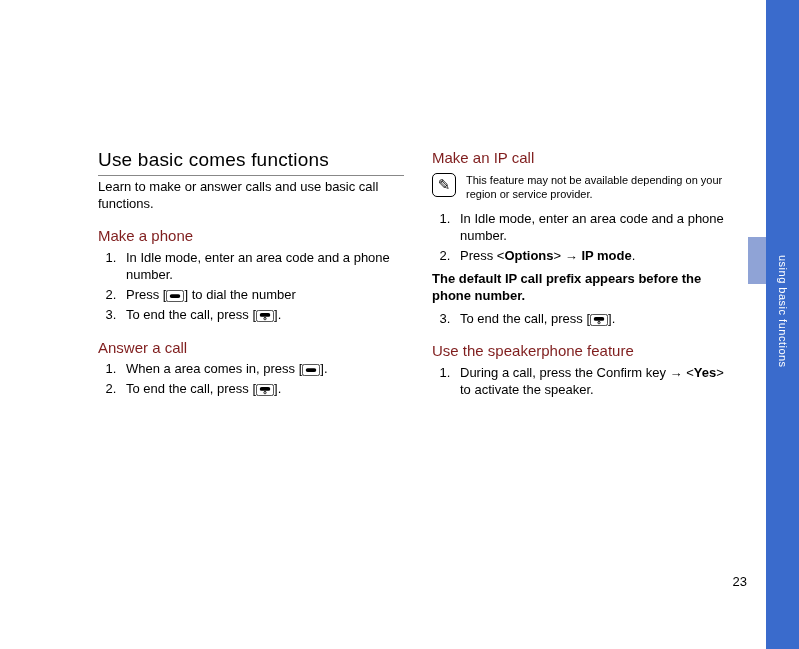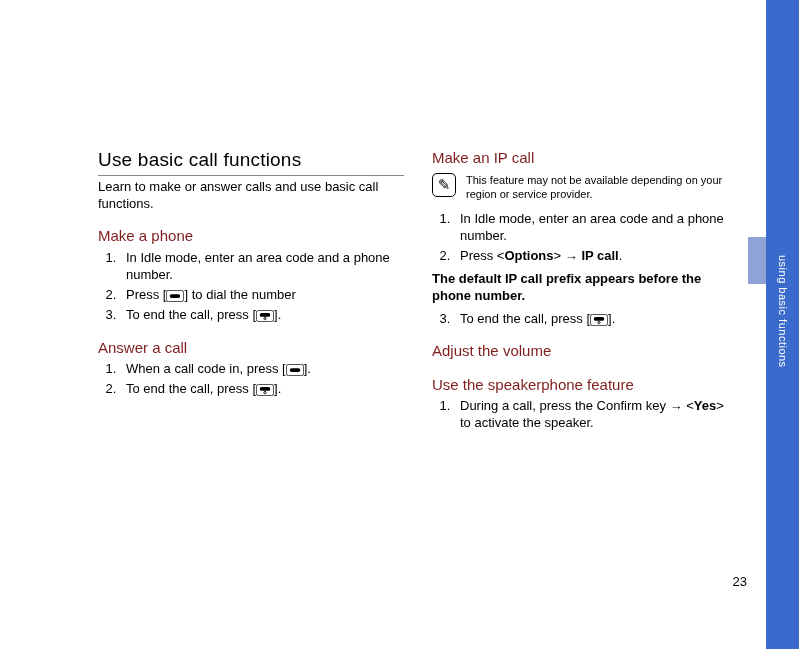--- a/index.html
+++ b/index.html
@@ -136,21 +136,21 @@
 
 <div class="page">
 
   <div class="side-blue"></div>
   <div class="side-tab"></div>
   <div class="side-label">using basic functions</div>
 
   <div class="content">
 
     <div class="col">
-      <h1 class="section">Use basic call functions</h1>
+      <h1 class="section">Use basic comes functions</h1>
       <p>Learn to make or answer calls and use basic call functions.</p>
 
       <h2 class="blue">Make a phone</h2>
       <ol>
         <li>In Idle mode, enter an area code and a phone number.</li>
         <li>
           <span>Press [</span><svg class="icon" viewBox="0 0 24 16">
               <rect x="0.5" y="0.5" width="23" height="15" rx="3" fill="#fff" stroke="#000" stroke-width="1"></rect>
               <rect x="5" y="5.5" width="14" height="5" rx="2.5" fill="#000"></rect>
             </svg><span>] to dial the number</span>
@@ -161,21 +161,21 @@
               <rect x="5" y="4" width="14" height="5" rx="2.5" fill="#000"></rect>
               <circle cx="12" cy="11.5" r="1.6" fill="none" stroke="#000" stroke-width="1"></circle>
               <line x1="12" y1="9.5" x2="12" y2="11.5" stroke="#000" stroke-width="1"></line>
             </svg><span>].</span>
         </li>
       </ol>
 
       <h2 class="blue">Answer a call</h2>
       <ol>
         <li>
-          <span>When a call code in, press [</span><svg class="icon" viewBox="0 0 24 16">
+          <span>When a area comes in, press [</span><svg class="icon" viewBox="0 0 24 16">
               <rect x="0.5" y="0.5" width="23" height="15" rx="3" fill="#fff" stroke="#000" stroke-width="1"></rect>
               <rect x="5" y="5.5" width="14" height="5" rx="2.5" fill="#000"></rect>
             </svg><span>].</span>
         </li>
         <li>
           <span>To end the call, press [</span><svg class="icon" viewBox="0 0 24 16">
               <rect x="0.5" y="0.5" width="23" height="15" rx="3" fill="#fff" stroke="#000" stroke-width="1"></rect>
               <rect x="5" y="4" width="14" height="5" rx="2.5" fill="#000"></rect>
               <circle cx="12" cy="11.5" r="1.6" fill="none" stroke="#000" stroke-width="1"></circle>
               <line x1="12" y1="9.5" x2="12" y2="11.5" stroke="#000" stroke-width="1"></line>
@@ -188,36 +188,35 @@
       <h2 class="blue" style="margin-top:0">Make an IP call</h2>
 
       <div class="note-box">
         <div class="note-icon">✎</div>
         <div class="note-text">This feature may not be available depending on your region or service provider.</div>
       </div>
 
       <ol>
         <li>In Idle mode, enter an area code and a phone number.</li>
         <li>
-          <span>Press &lt;</span><span class="b">Options</span><span>&gt; → </span><span class="b">IP call</span><span>.</span>
+          <span>Press &lt;</span><span class="b">Options</span><span>&gt; → </span><span class="b">IP mode</span><span>.</span>
         </li>
       </ol>
       <p class="sub">The default IP call prefix appears before the phone number.</p>
       <ol start="3">
         <li>
           <span>To end the call, press [</span><svg class="icon" viewBox="0 0 24 16">
               <rect x="0.5" y="0.5" width="23" height="15" rx="3" fill="#fff" stroke="#000" stroke-width="1"></rect>
               <rect x="5" y="4" width="14" height="5" rx="2.5" fill="#000"></rect>
               <circle cx="12" cy="11.5" r="1.6" fill="none" stroke="#000" stroke-width="1"></circle>
               <line x1="12" y1="9.5" x2="12" y2="11.5" stroke="#000" stroke-width="1"></line>
             </svg><span>].</span>
         </li>
       </ol>
 
-      <h2 class="blue">Adjust the volume</h2>
 
       <h2 class="blue">Use the speakerphone feature</h2>
       <ol>
         <li>
           <span>During a call, press the Confirm key → &lt;</span><span class="b">Yes</span><span>&gt; to activate the speaker.</span>
         </li>
       </ol>
     </div>
 
   </div>

